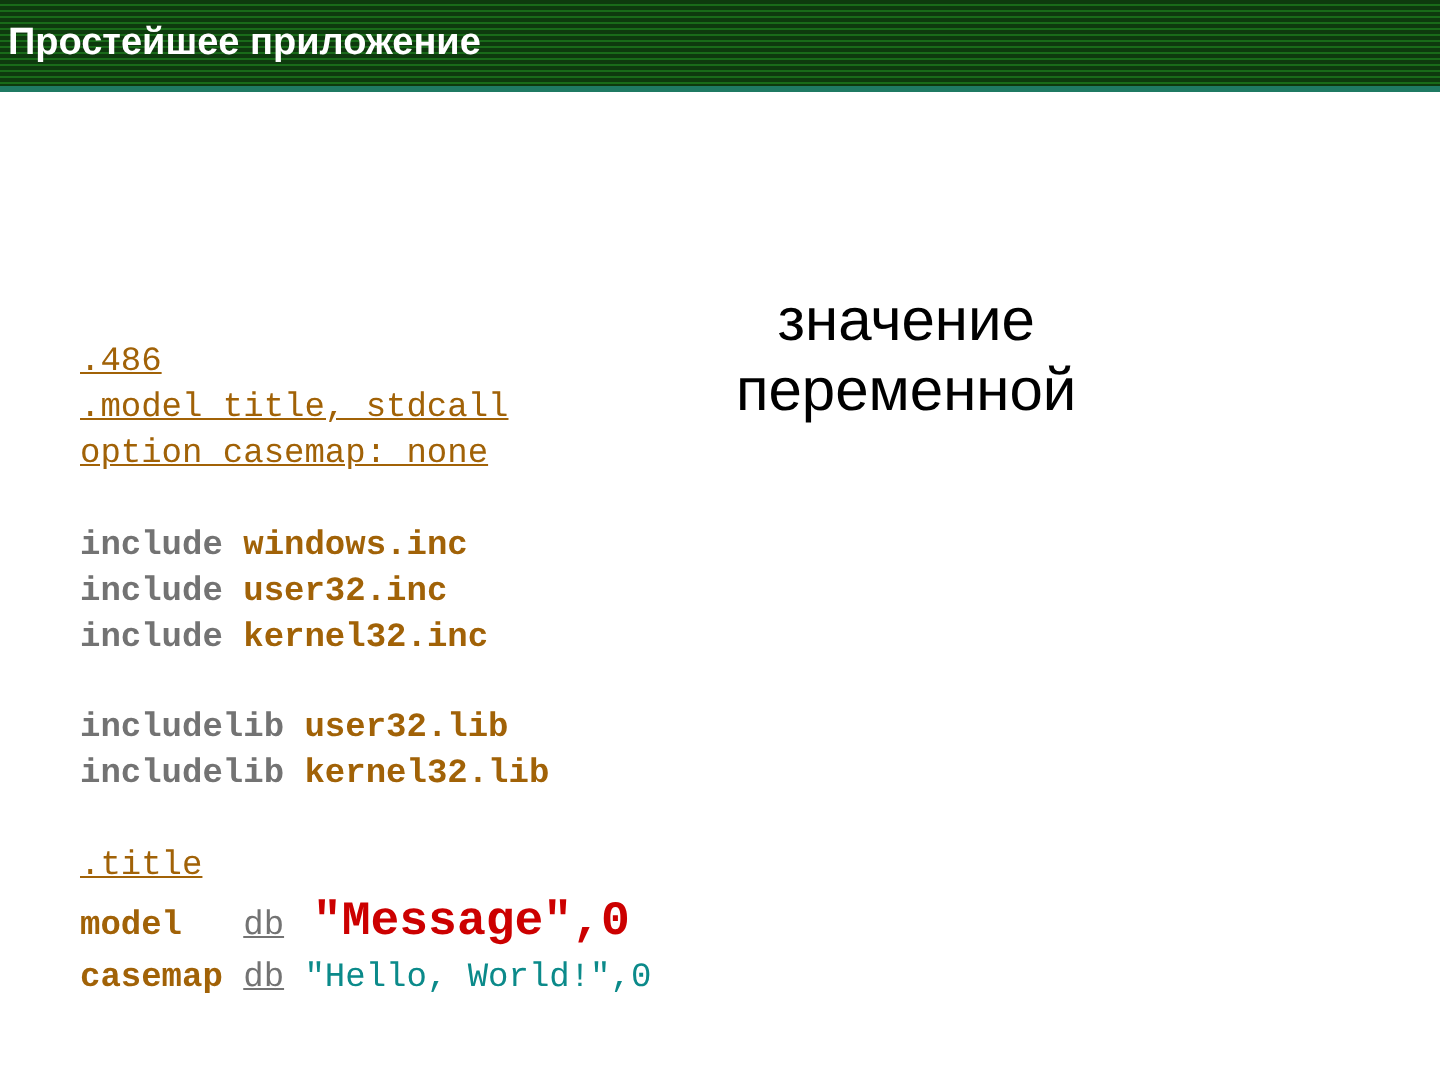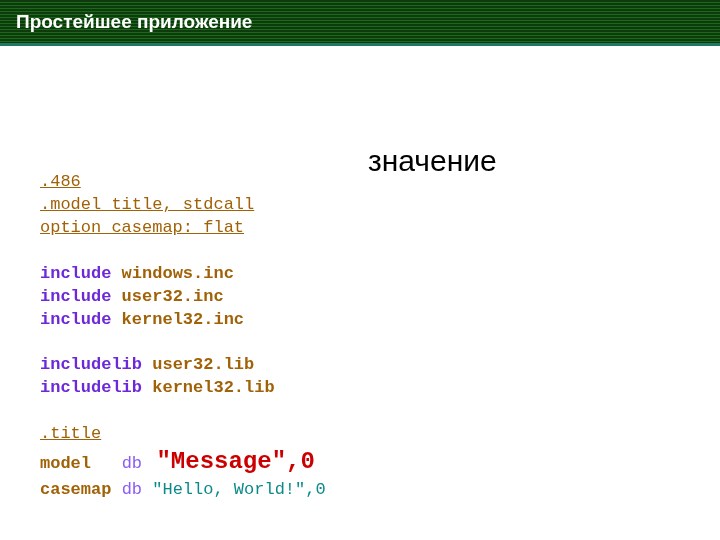--- a/index.html
+++ b/index.html
@@ -15,21 +15,21 @@
     height: 46px;
     background: repeating-linear-gradient(
       0deg,
       #0e3a0e 0px, #0e3a0e 1px,
       #196b19 1px, #196b19 2px,
       #0e3a0e 2px, #0e3a0e 3px
     );
     border-bottom: 3px solid #1f7a63;
     display: flex;
     align-items: center;
-    padding-left: 16px;
+    padding-left: 4px;
   }
   .header-title {
     color: #ffffff;
     font-size: 19px;
     font-weight: bold;
   }
   .content {
     position: relative;
     width: 100%;
     height: calc(100% - 49px);
@@ -37,23 +37,23 @@
   .code {
     position: absolute;
     left: 40px;
     top: 102px;
     font-family: "Courier New", monospace;
     font-size: 17px;
     line-height: 1.35;
     white-space: pre;
   }
   .gray { color: #a16207; text-decoration: underline; }
-  .blue { color: #6d28d9; font-weight: bold; }
+  .blue { color: #737373; font-weight: bold; }
   .black { color: #a16207; font-weight: bold; }
-  .brown { color: #8b5cf6; }
+  .brown { color: #737373; text-decoration: underline; }
   .red-big { color: #cc0000; font-size: 24px; font-weight: bold; }
   .teal { color: #0b8a8a; }
   .annotation {
     position: absolute;
     left: 368px;
     top: 98px;
     font-size: 30px;
     color: #000000;
     line-height: 1.15;
     text-align: center;
@@ -64,31 +64,32 @@
 
 <div class="header">
   <span class="header-title">Простейшее приложение</span>
 </div>
 
 <div class="content">
 
   <div class="code">
 <span class="gray">.486</span>
 <span class="gray">.model title, stdcall</span>
-<span class="gray">option casemap: flat</span>
+<span class="gray">option casemap: none</span>
 
 <span class="blue">include</span><span class="black"> windows.inc</span>
 <span class="blue">include</span><span class="black"> user32.inc</span>
 <span class="blue">include</span><span class="black"> kernel32.inc</span>
 
 <span class="blue">includelib</span><span class="black"> user32.lib</span>
 <span class="blue">includelib</span><span class="black"> kernel32.lib</span>
 
 <span class="gray">.title</span>
 <span class="black">model   </span><span class="brown">db</span><span class="red-big"> "Message"</span><span class="red-big">,0</span>
 <span class="black">casemap </span><span class="brown">db</span><span class="teal"> "Hello, World!",0</span>
 </div>
 
   <div class="annotation">
     <div>значение</div>
+    <div>переменной</div>
   </div>
 
 </div>
 
 </body></html>

